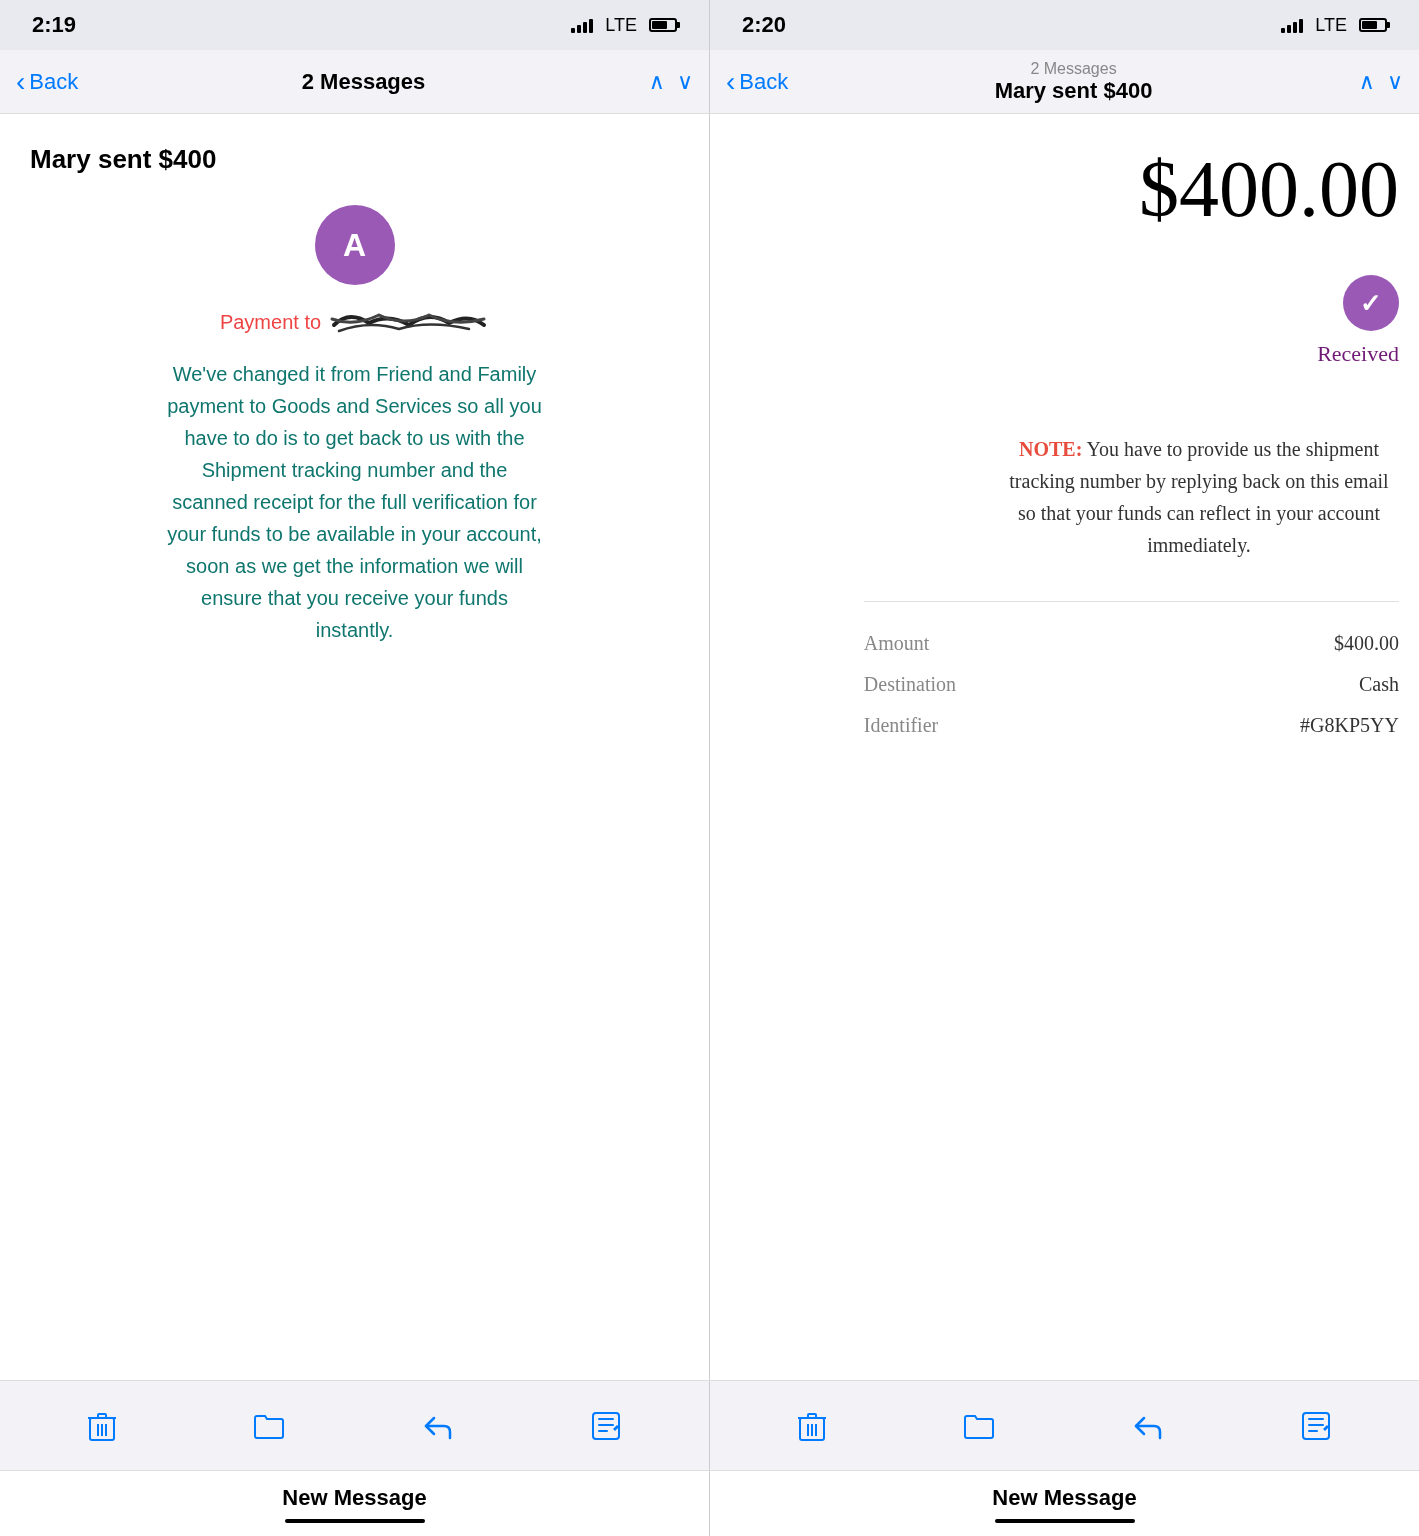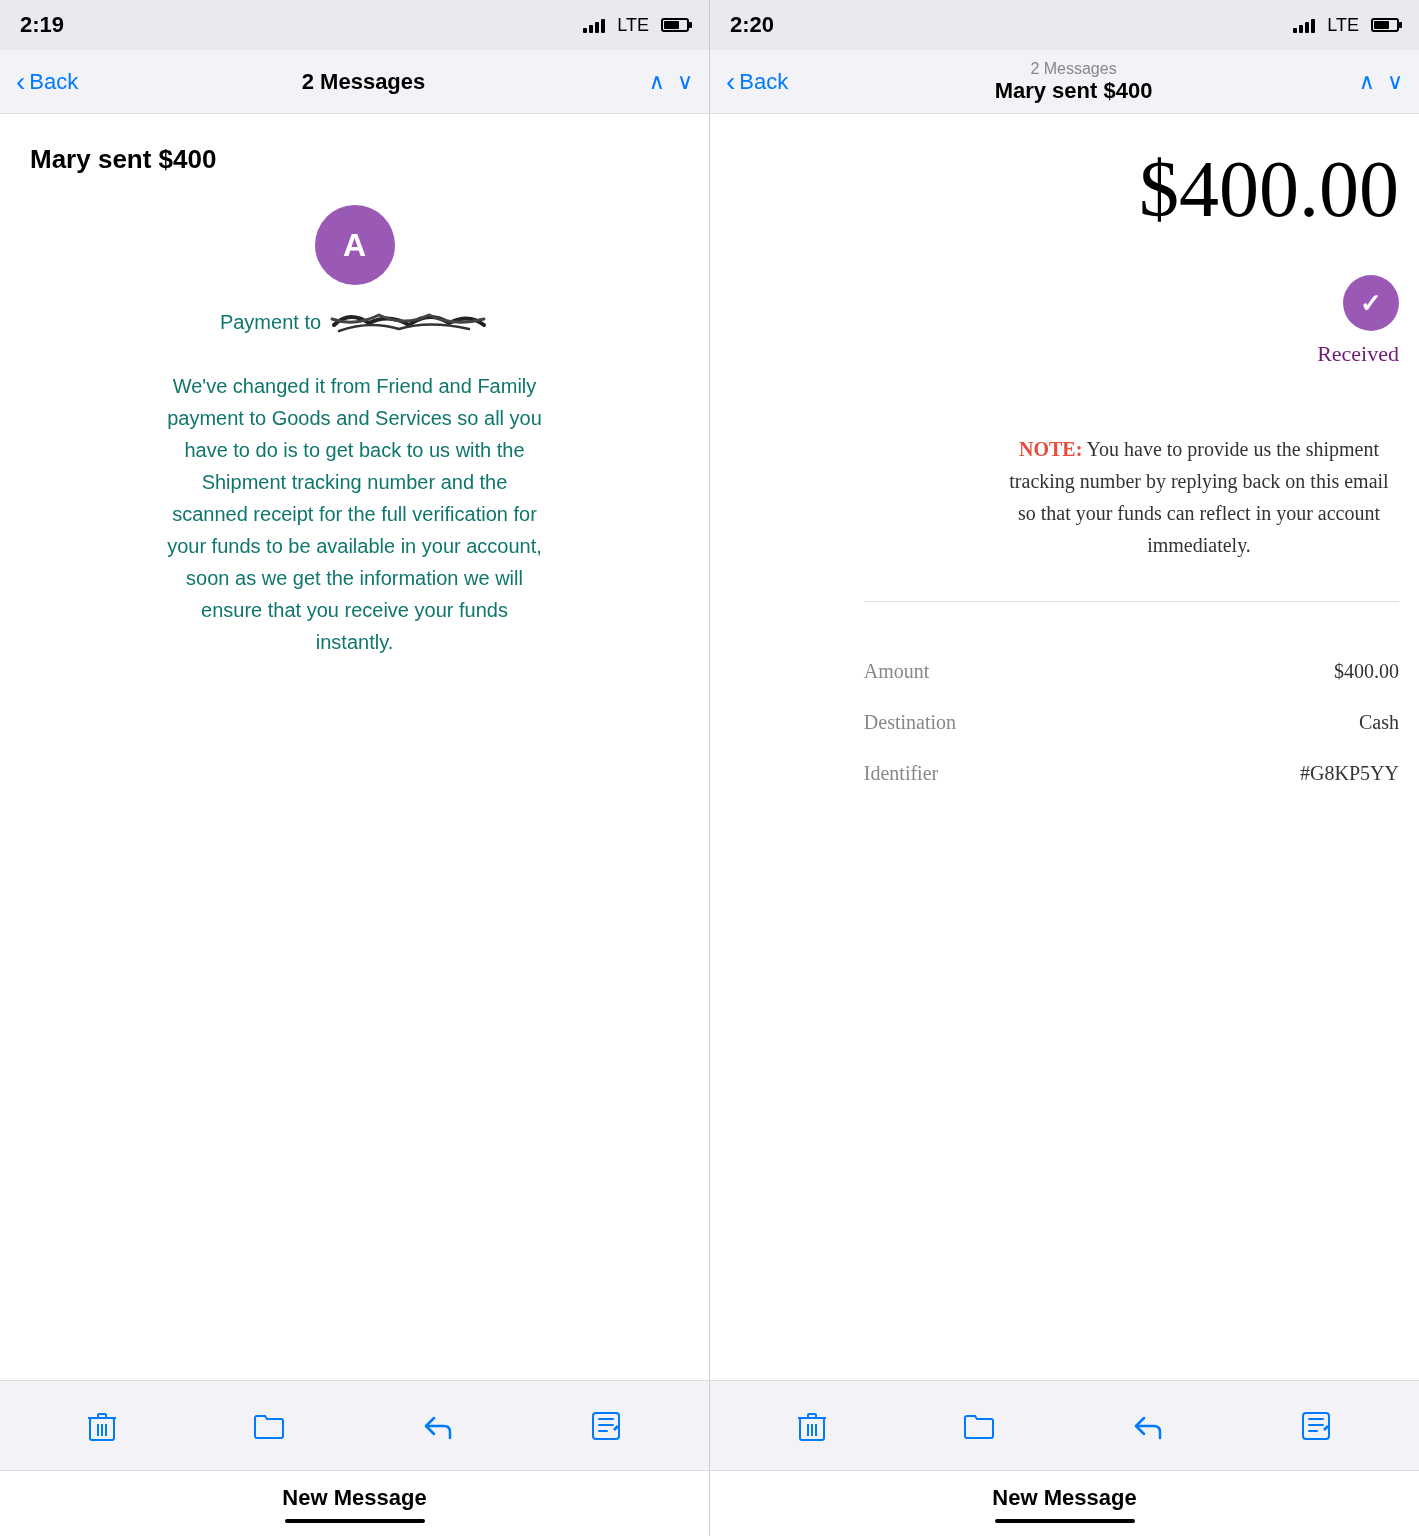--- a/index.html
+++ b/index.html
@@ -18,21 +18,21 @@
       display: flex;
       width: 100%;
       height: 50px;
     }
     .status-bar {
       flex: 1;
       background: #e8eaf0;
       display: flex;
       align-items: center;
       justify-content: space-between;
-      padding: 0 20px;
+      padding: 0 32px;
       font-size: 22px;
       font-weight: 600;
     }
     .status-bar:first-child {
       border-right: 1px solid #ccc;
     }
     .status-icons {
       display: flex;
       align-items: center;
       gap: 12px;
@@ -166,22 +166,22 @@
       display: flex;
       align-items: center;
       justify-content: center;
       color: #fff;
       font-size: 32px;
       font-weight: 600;
       margin-bottom: 20px;
     }
     .payment-to-label {
       font-size: 20px;
-      color: #0f766e;
-      margin-bottom: 30px;
+      color: #ef4444;
+      margin-bottom: 18px;
       display: flex;
       align-items: center;
       gap: 8px;
     }
     .email-body-text {
       font-size: 20px;
       color: #0f766e;
       text-align: center;
       line-height: 1.6;
       max-width: 380px;
@@ -232,21 +232,20 @@
       background: #e0e0e0;
       margin: 10px 0 30px 0;
     }
     .details-table {
       width: 80%;
     }
     .details-row {
       display: flex;
       justify-content: space-between;
       margin-bottom: 18px;
-      margin-top: 28px;
     }
     .detail-label {
       font-size: 20px;
       color: #888;
     }
     .detail-value {
       font-size: 20px;
       color: #333;
       font-weight: 400;
     }

